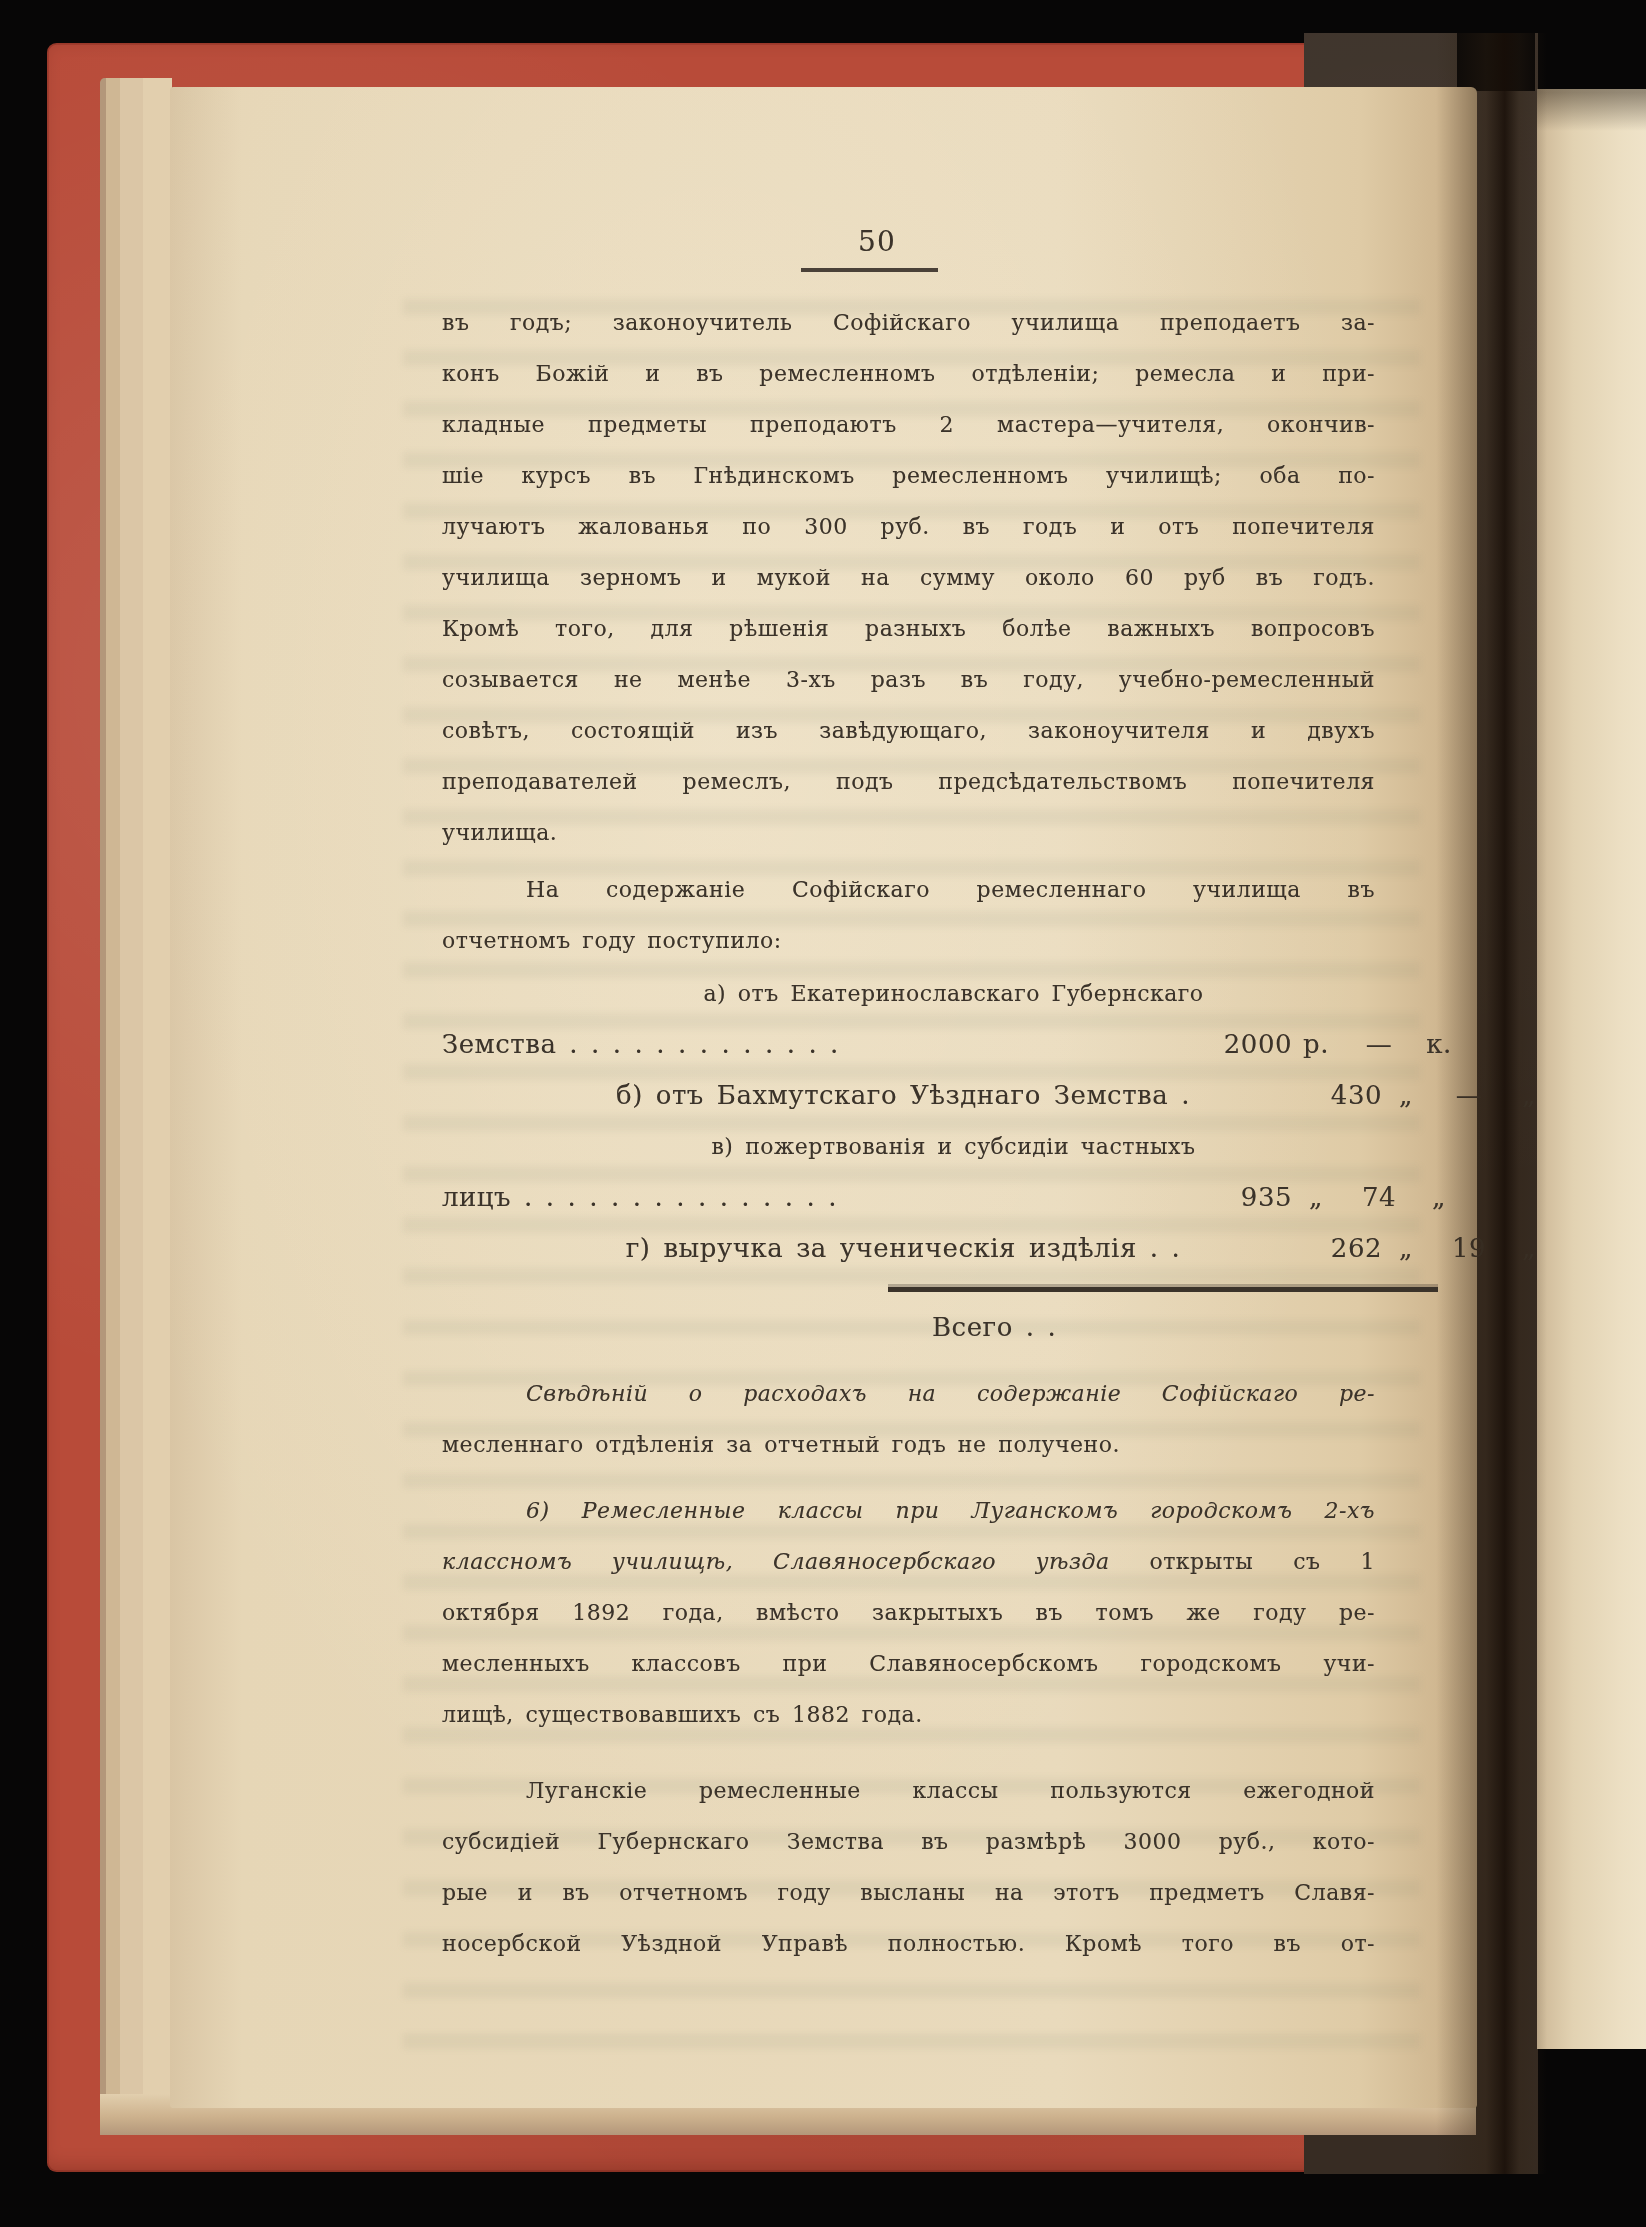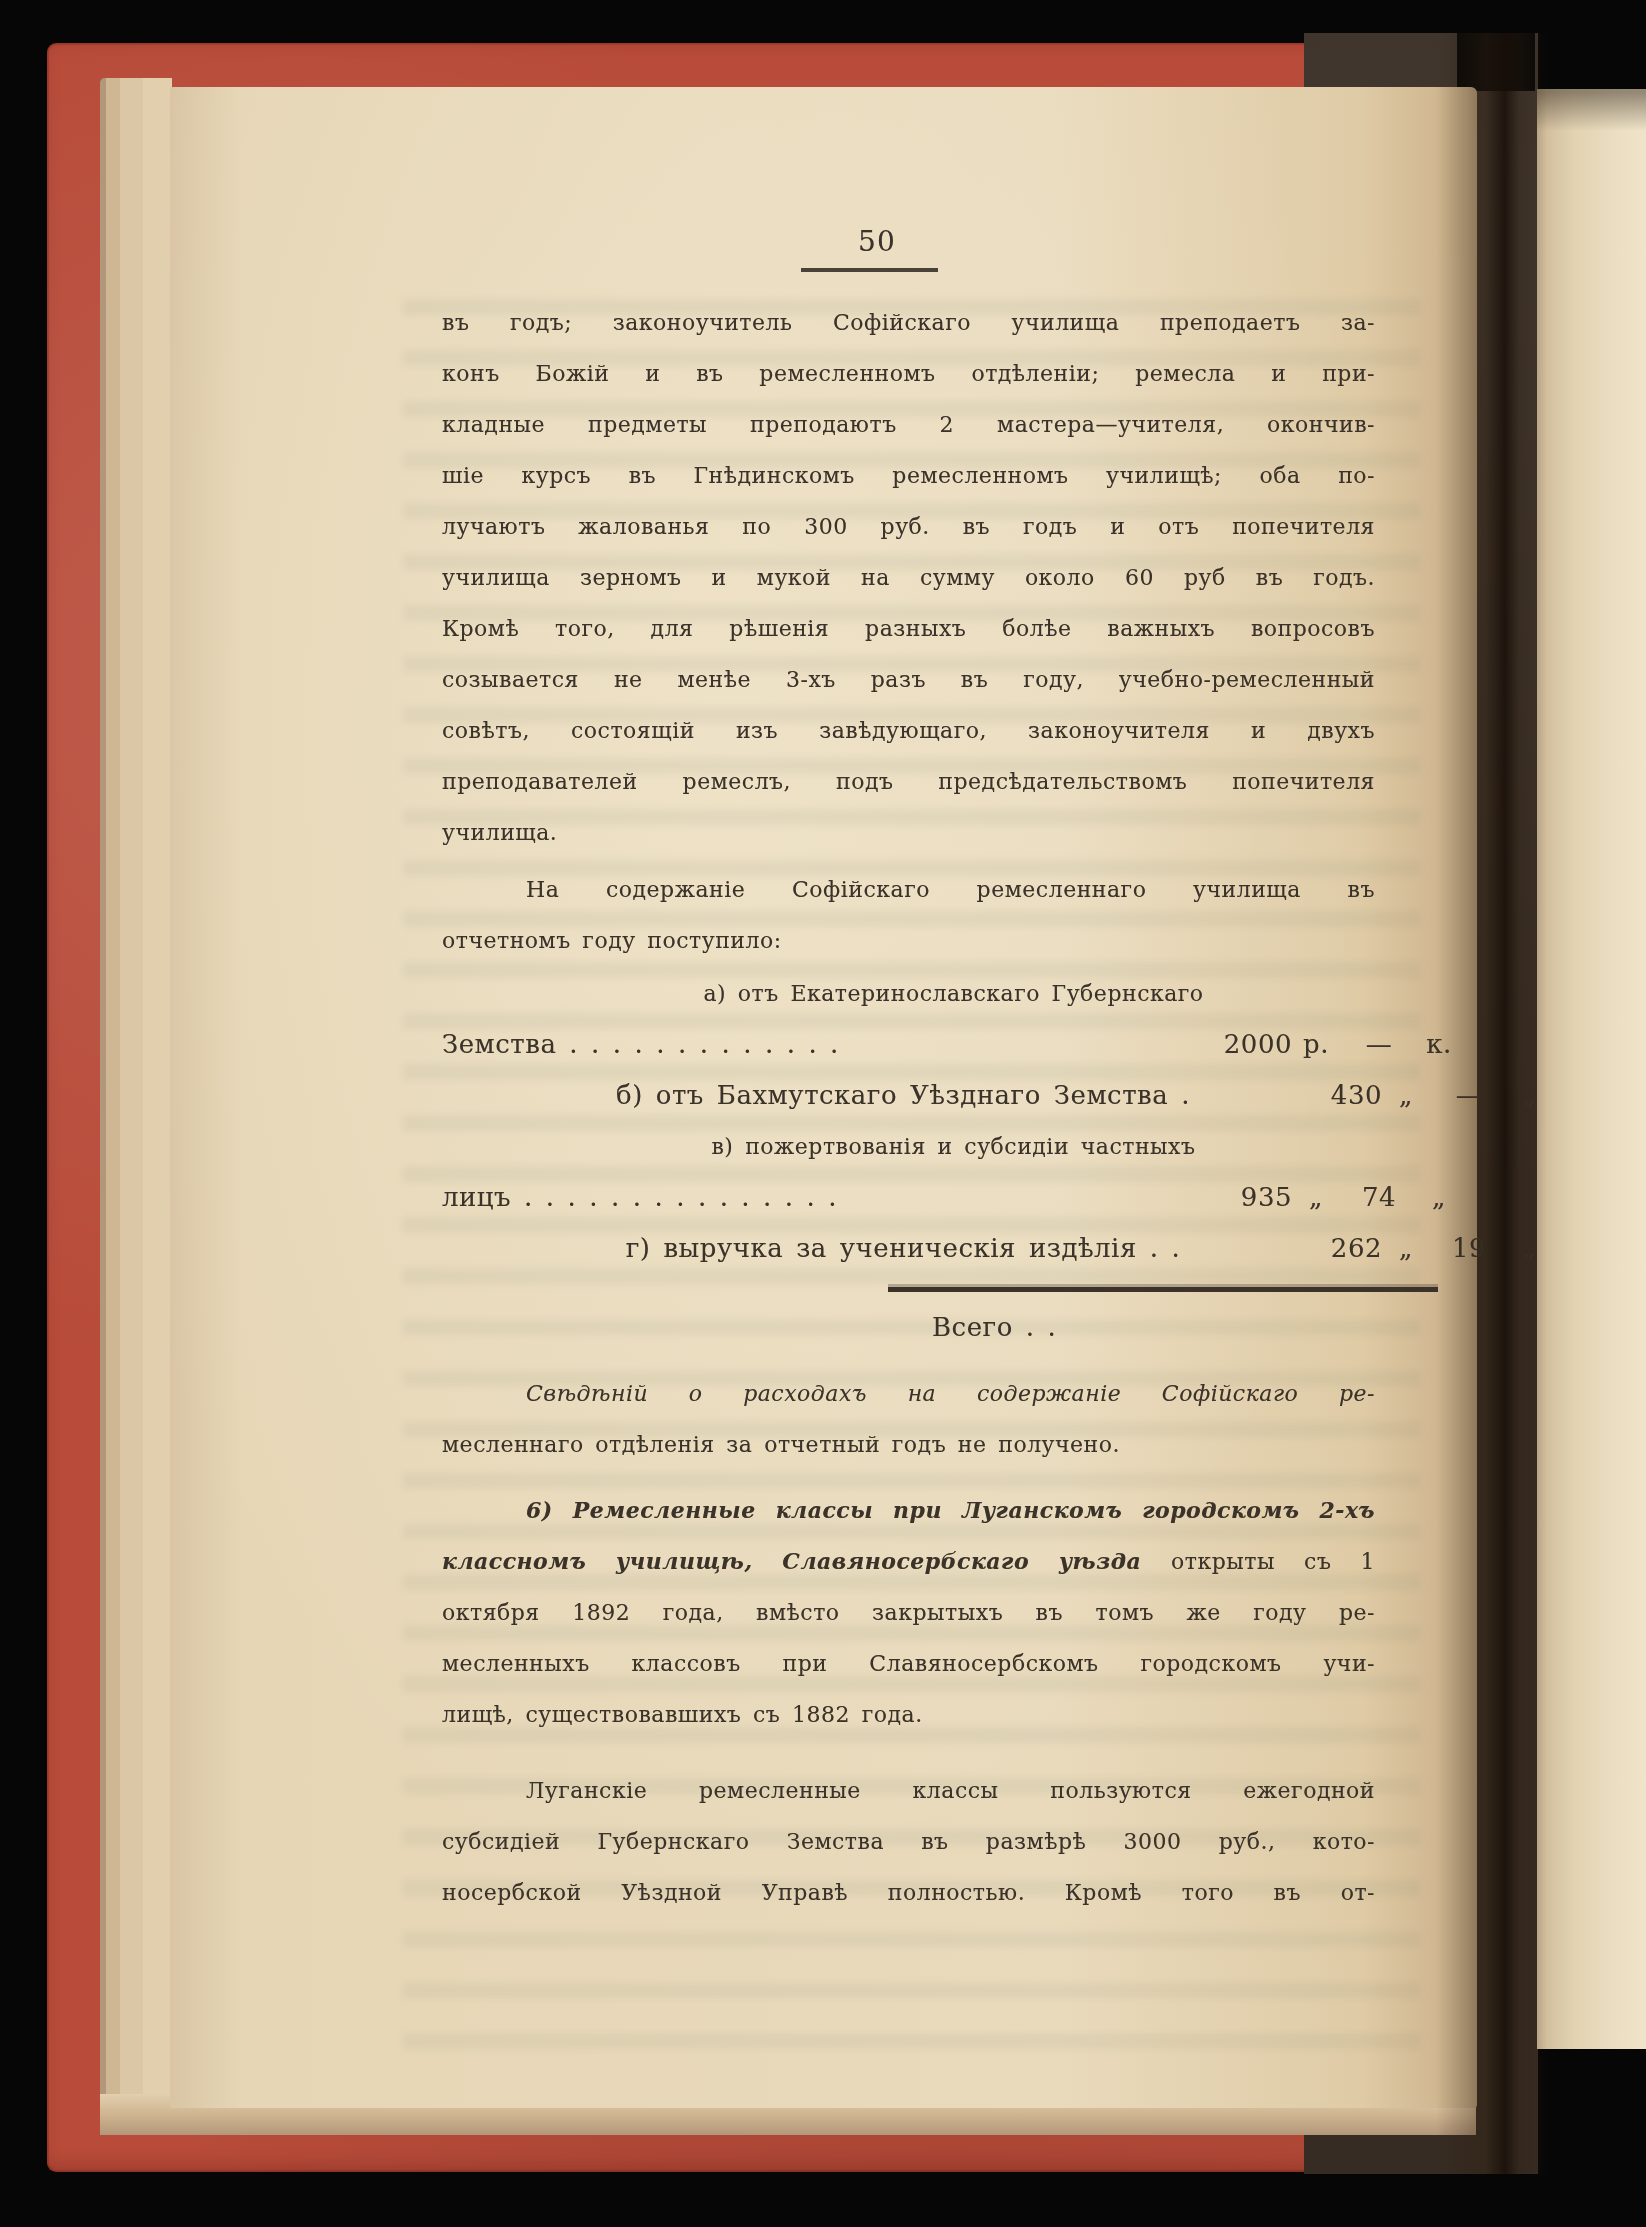--- a/index.html
+++ b/index.html
@@ -76,21 +76,21 @@
     padding:0 42px 9.6px 57px;border-bottom:4.2px solid #4a4138;
   }
   .ln{
     font-size:22px;line-height:51px;letter-spacing:0.5px;word-spacing:4.2px;
     white-space:normal;
   }
   .j{text-align:justify;text-align-last:justify;}
   .l{text-align:left;}
   .ind1{padding-left:84px;}
   .ind2{padding-left:90px;text-align:center;}
-  .it{font-style:italic;font-weight:bold;}
+  .it{font-style:italic;}
   .row{
     display:flex;align-items:baseline;width:1017px;
     font-size:26px;line-height:51px;letter-spacing:0.5px;word-spacing:4.2px;
   }
   .row .lab{flex:0 0 742px;}
   .row .rub{flex:0 0 108px;text-align:right;}
   .row .ru {flex:0 0 48px;text-align:center;}
   .row .kop{flex:0 0 78px;text-align:center;}
   .row .ku {flex:0 0 42px;text-align:center;}
   .row.total .lab{padding-left:490px;}
@@ -164,20 +164,21 @@
         </div>
         <div class="ln j ind1" style="margin-top: 15.6px; font-style: italic;">Свѣдѣній о расходахъ на содержаніе Софійскаго ре-</div>
         <div class="ln l">месленнаго отдѣленія за отчетный годъ не получено.</div>
         <div class="ln j ind1 it" style="margin-top: 14.4px;">6) Ремесленные классы при Луганскомъ городскомъ 2-хъ</div>
         <div class="ln j"><span class="it">классномъ училищѣ, Славяносербскаго уѣзда </span><span>открыты съ 1</span></div>
         <div class="ln j">октября 1892 года, вмѣсто закрытыхъ въ томъ же году ре-</div>
         <div class="ln j">месленныхъ классовъ при Славяносербскомъ городскомъ учи-</div>
         <div class="ln l">лищѣ, существовавшихъ съ 1882 года.</div>
         <div class="ln j ind1" style="margin-top: 25px;">Луганскіе ремесленные классы пользуются ежегодной</div>
         <div class="ln j">субсидіей Губернскаго Земства въ размѣрѣ 3000 руб., кото-</div>
+        <div class="ln j">рые и въ отчетномъ году высланы на этотъ предметъ Славя-</div>
         <div class="ln j">носербской Уѣздной Управѣ полностью. Кромѣ того въ от-</div>
       </div>
   </div>
 </div>
 
 <div class="right-page">
   
 </div>
 <div class="gutter-shadow"></div>
 

